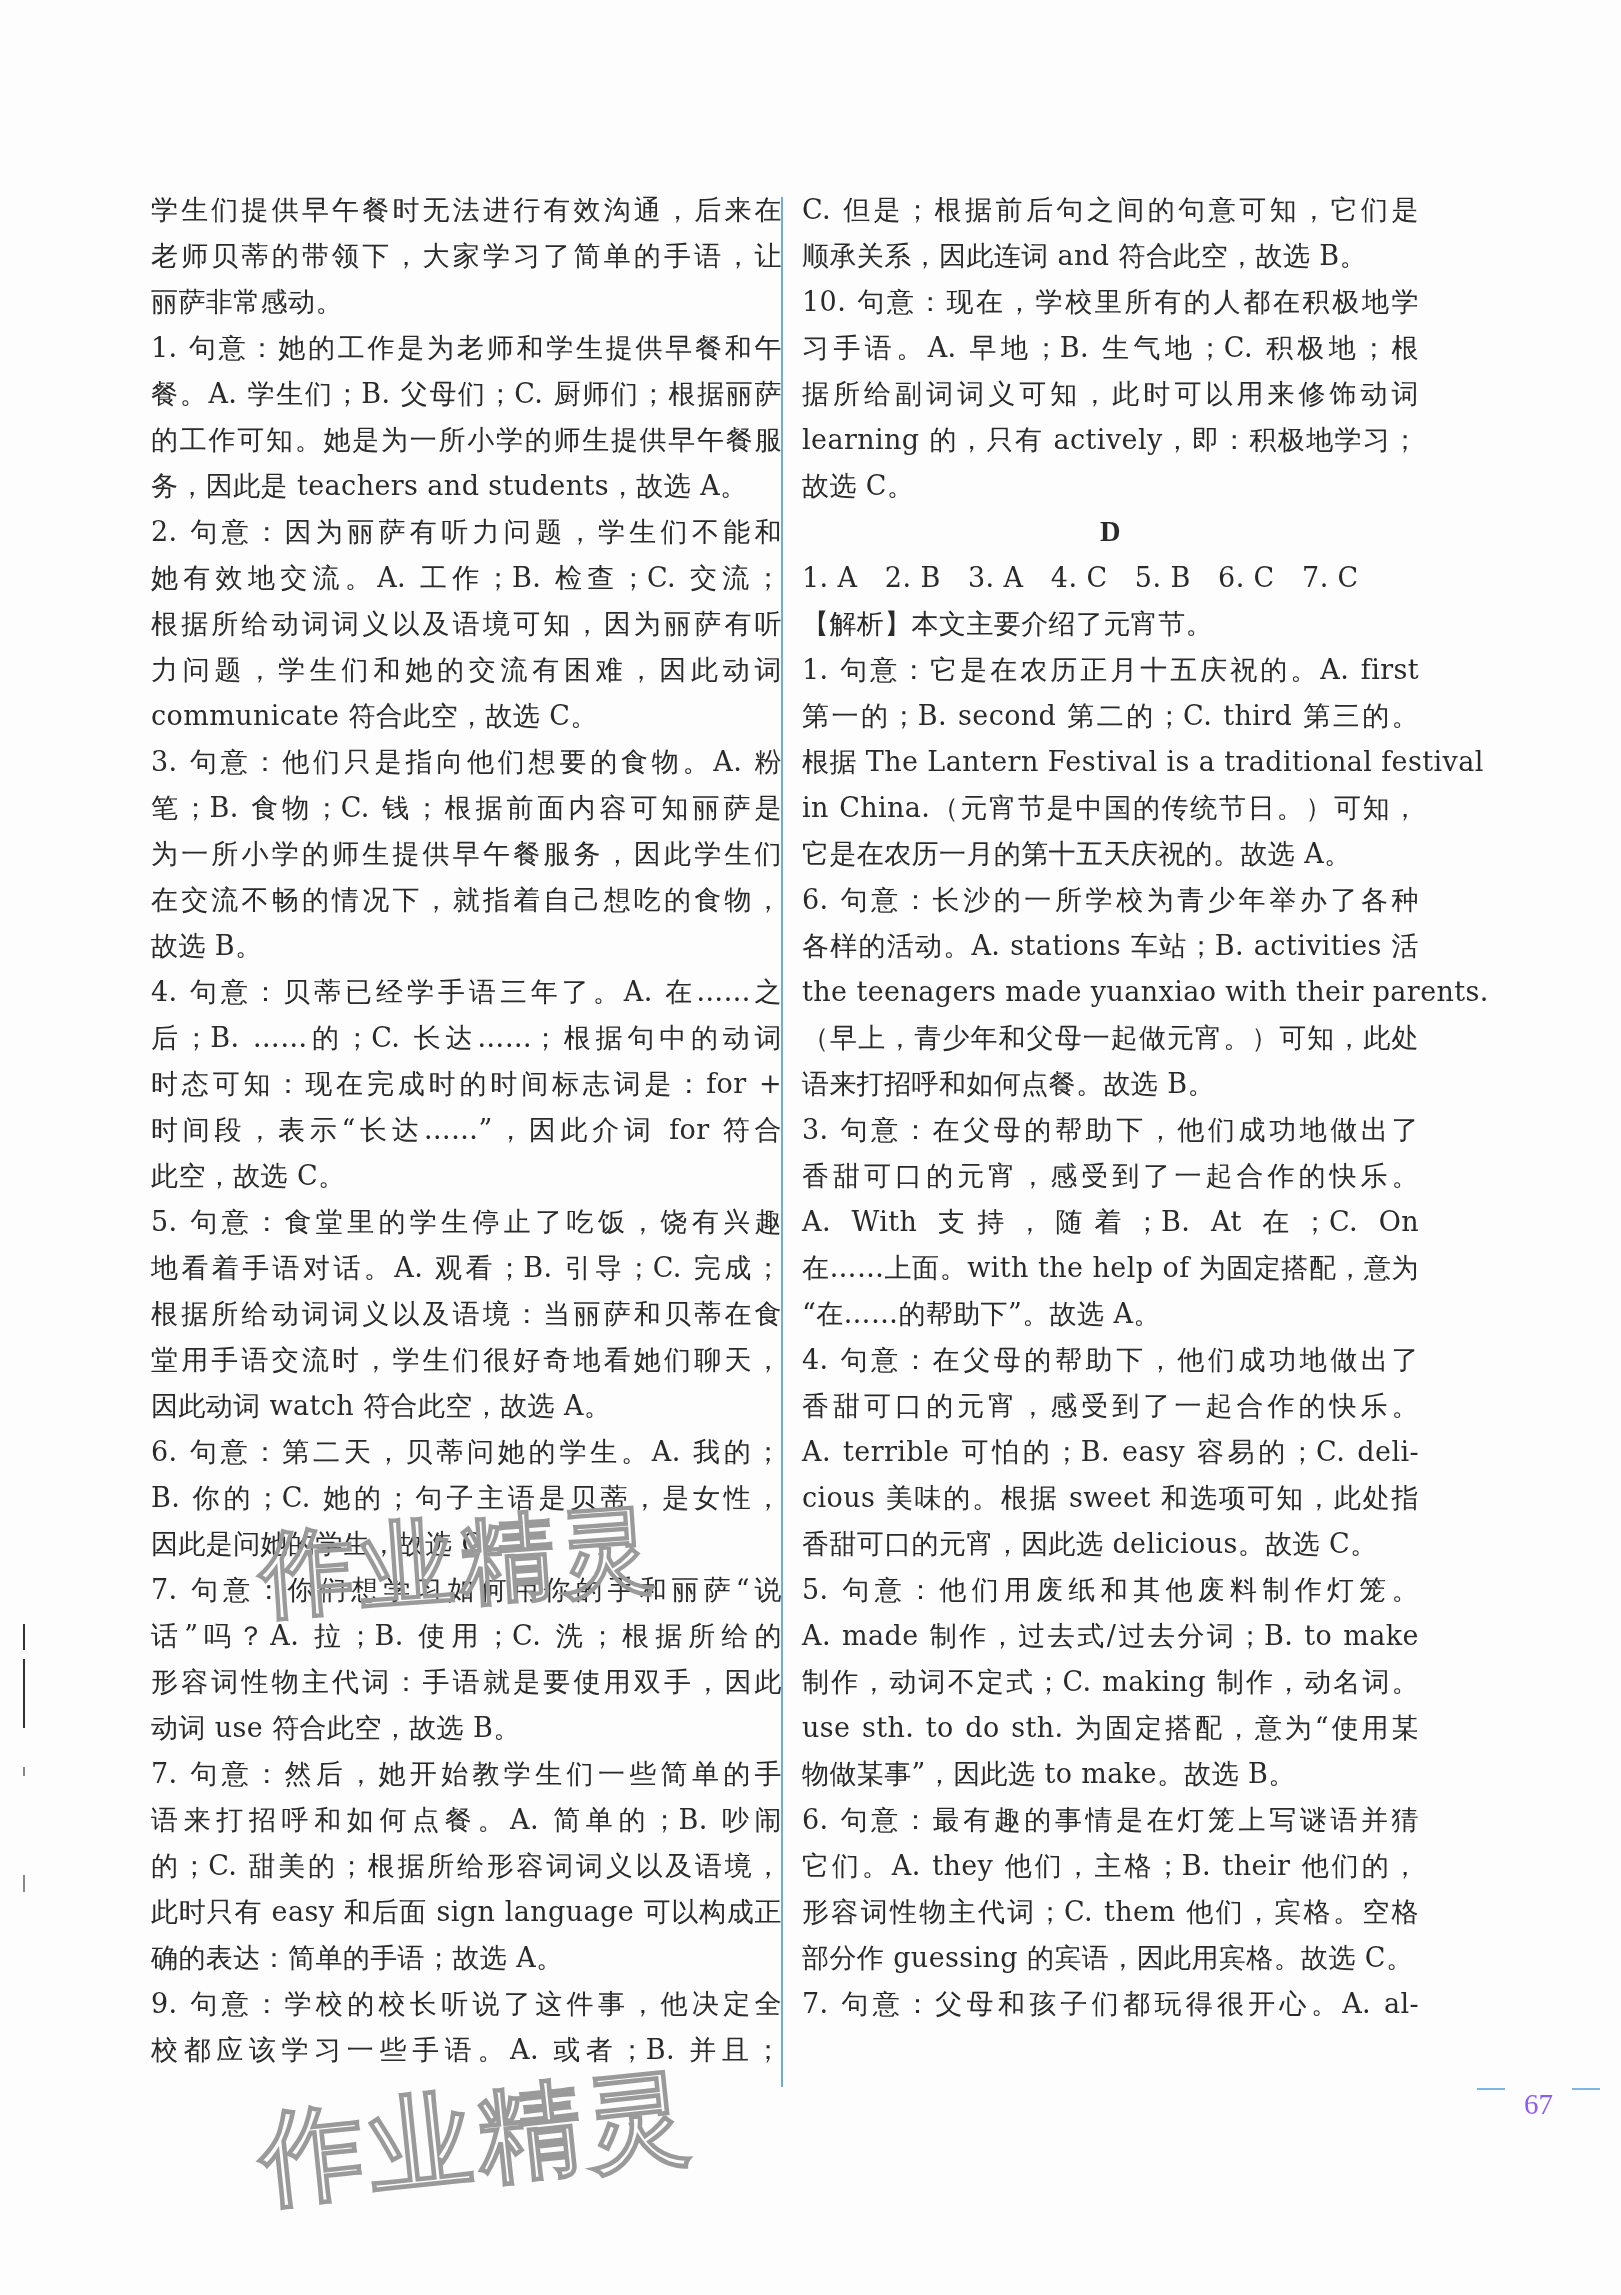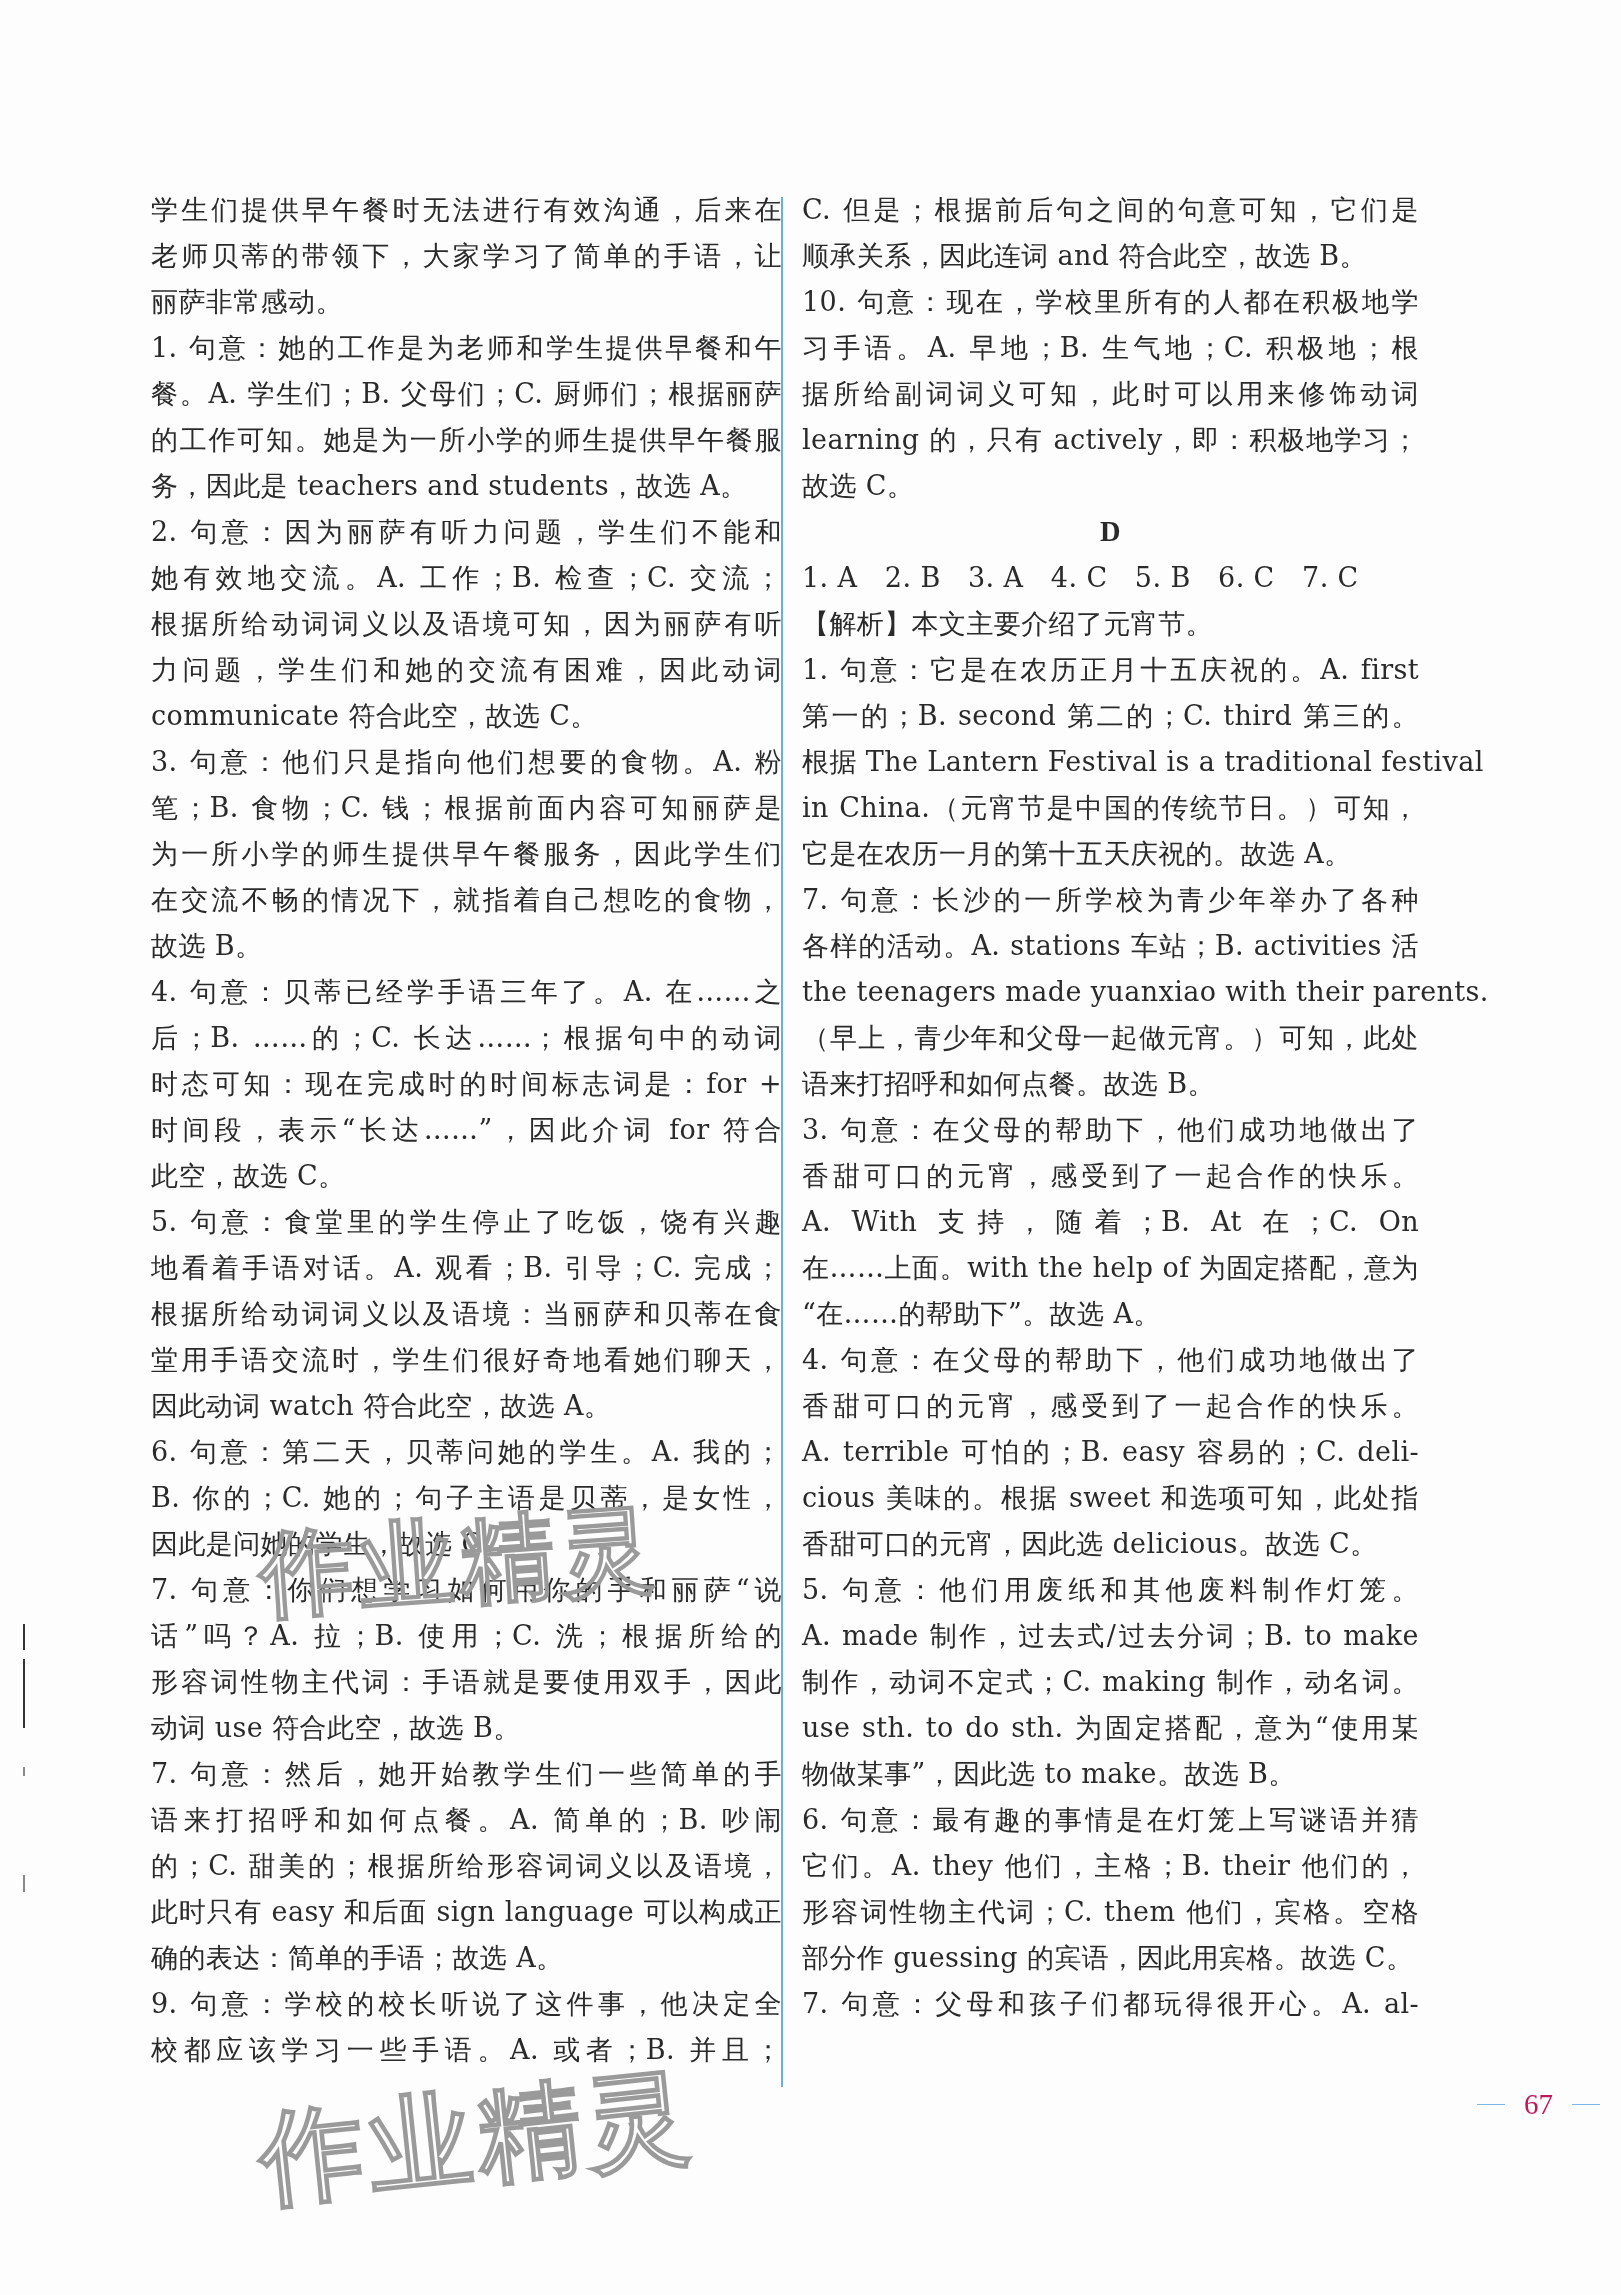--- a/index.html
+++ b/index.html
@@ -35,22 +35,22 @@
   .line.heading {
     text-align: center; text-align-last: center;
     font-weight: bold; font-family: "Liberation Serif", serif; font-size: 28.5px;
   }
   .divider {
     position: absolute; left: 781px; top: 197px; width: 1.7px; height: 1890px;
     background: #6aaee0;
   }
   .page-number {
     position: absolute; top: 2088px; left: 1477px;
-    display: flex; align-items: center; gap: 19px;
-    color: #be185d; font-family: "Liberation Serif", serif; font-size: 29px;
+    display: flex; gap: 19px;
+    color: #8b5cf6; font-family: "Liberation Serif", serif; font-size: 29px;
   }
   .page-number .dash {
     display: inline-block; width: 28px; height: 1.7px; background: #7fb6e6;
   }
   .binding-marks {
     position: absolute; left: 22.5px; top: 1624px; width: 3.5px; height: 311px;
   }
   .binding-marks span {
     position: absolute; left: 0; width: 2.6px; background: #333;
   }
@@ -130,21 +130,21 @@
       <div class="line">learning 的，只有 actively，即：积极地学习；</div>
       <div class="line last">故选 C。</div>
       <div class="line heading">D</div>
       <div class="line last">1. A　2. B　3. A　4. C　5. B　6. C　7. C</div>
       <div class="line last">【解析】本文主要介绍了元宵节。</div>
       <div class="line">1. 句意：它是在农历正月十五庆祝的。A. first</div>
       <div class="line">第一的；B. second 第二的；C. third 第三的。</div>
       <div class="line">根据 The Lantern Festival is a traditional festival</div>
       <div class="line">in China.（元宵节是中国的传统节日。）可知，</div>
       <div class="line last">它是在农历一月的第十五天庆祝的。故选 A。</div>
-      <div class="line">7. 句意：长沙的一所学校为青少年举办了各种</div>
+      <div class="line">6. 句意：长沙的一所学校为青少年举办了各种</div>
       <div class="line">各样的活动。A. stations 车站；B. activities 活</div>
       <div class="line">the teenagers made yuanxiao with their parents.</div>
       <div class="line">（早上，青少年和父母一起做元宵。）可知，此处</div>
       <div class="line last">语来打招呼和如何点餐。故选 B。</div>
       <div class="line">3. 句意：在父母的帮助下，他们成功地做出了</div>
       <div class="line">香甜可口的元宵，感受到了一起合作的快乐。</div>
       <div class="line">A. With 支持，随着；B. At 在；C. On</div>
       <div class="line">在……上面。with the help of 为固定搭配，意为</div>
       <div class="line last">“在……的帮助下”。故选 A。</div>
       <div class="line">4. 句意：在父母的帮助下，他们成功地做出了</div>

